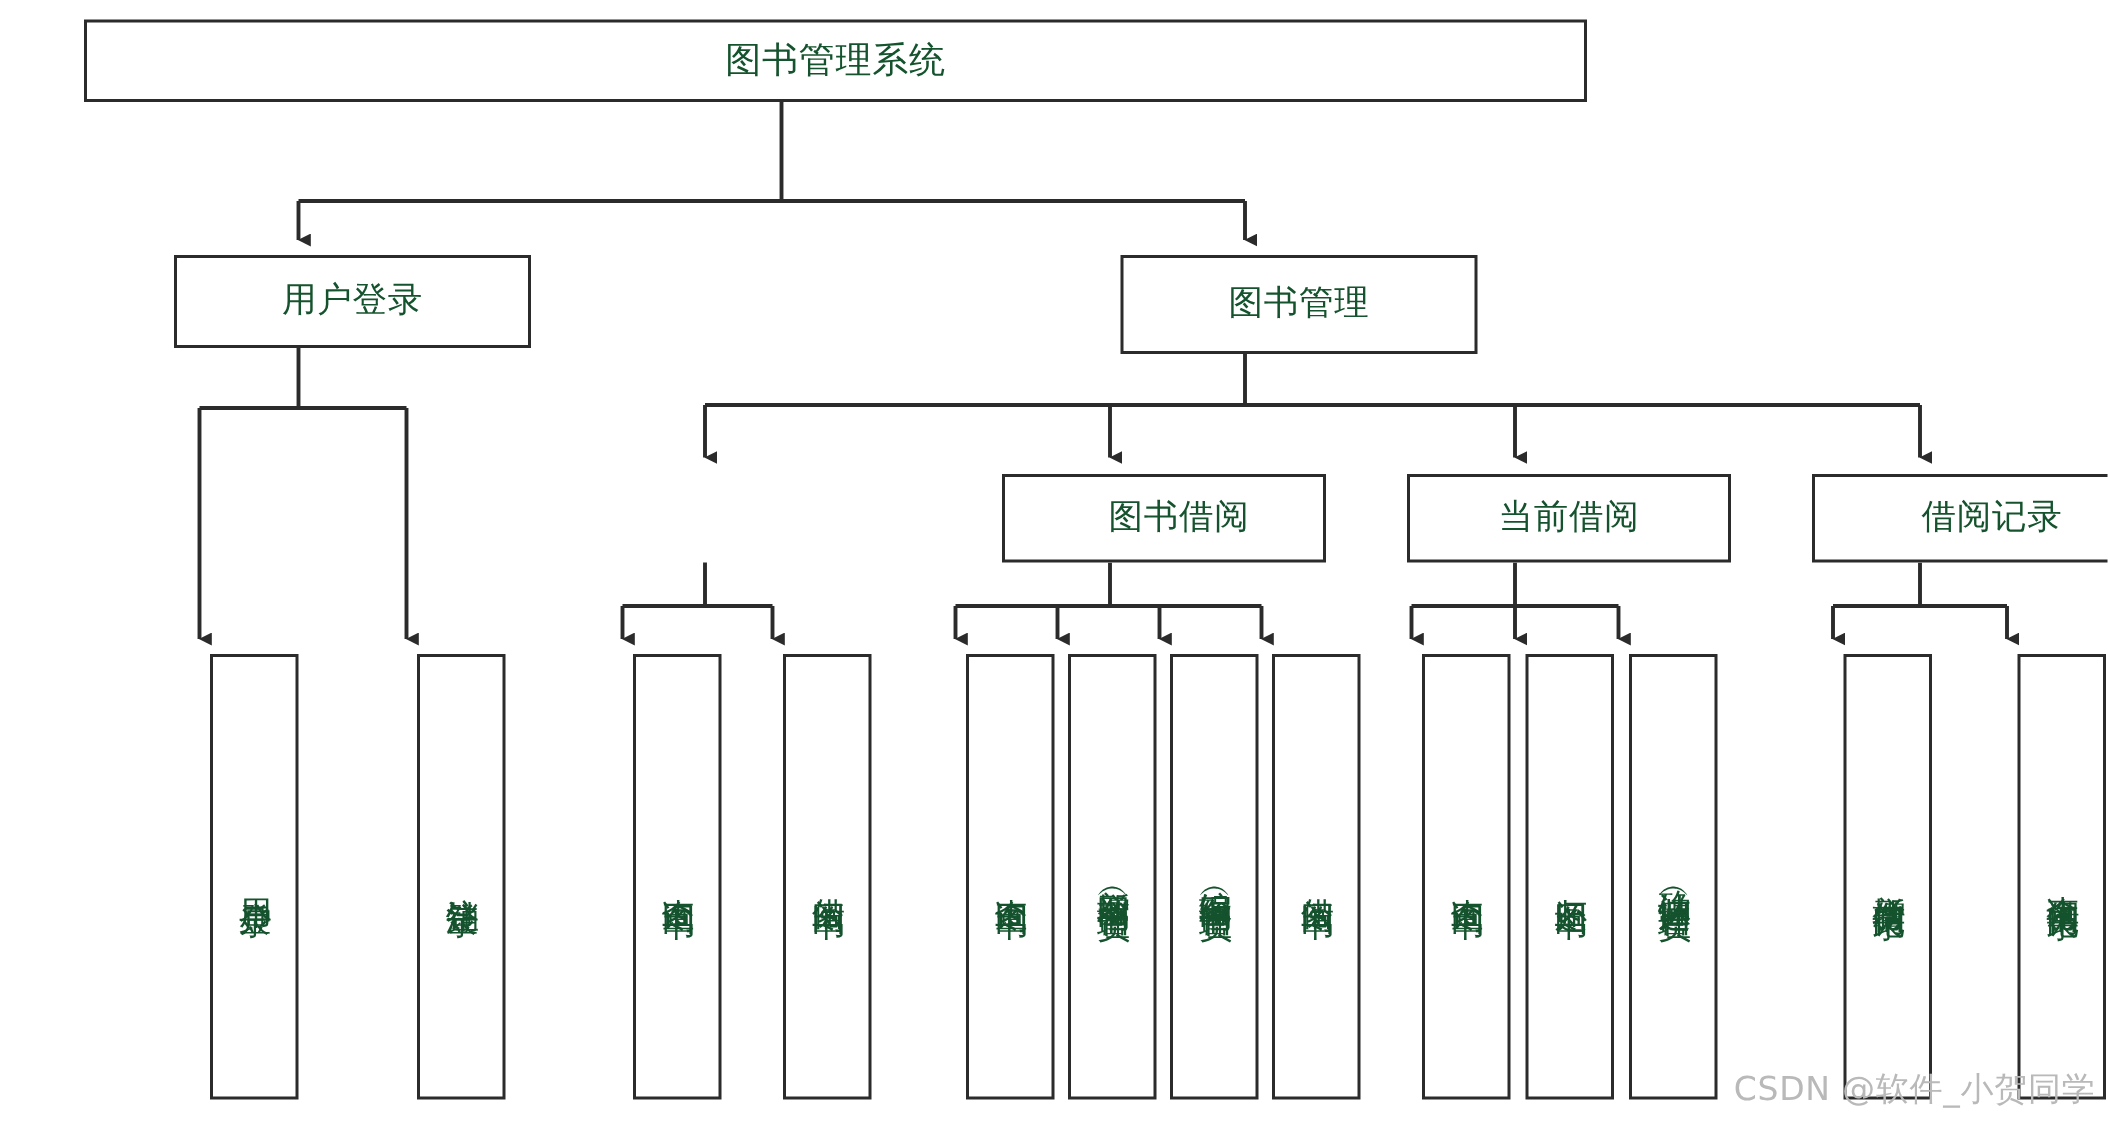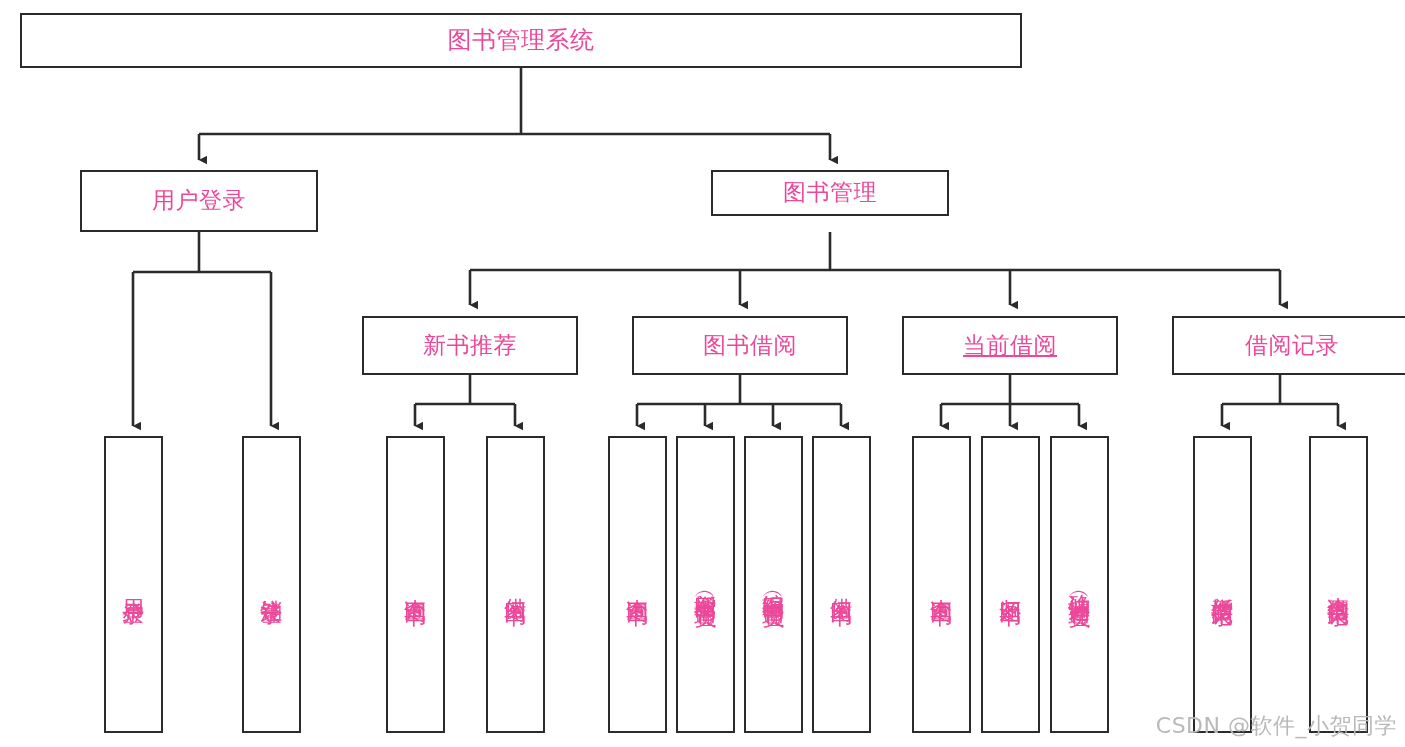--- a/index.html
+++ b/index.html
@@ -28,22 +28,23 @@
     pointer-events: none;
   }
   .node {
     position: absolute;
     box-sizing: border-box;
     border: 2.5px solid #2b2b2b;
     background: #ffffff;
     display: flex;
     align-items: center;
     justify-content: center;
-    color: #ec4899;
+    color: #14532d;
     z-index: 2;
+    margin-left: 36px;
   }
   .node-label {
     display: block;
     text-align: center;
     line-height: 1.18;
     white-space: pre-line;
   }
   
   .node.horiz .node-label {
     font-size: 23px;
@@ -133,31 +134,28 @@
     </g>
   </svg>
 
   <div class="node horiz root" style="left:20px; top:13px; width:1002px; height:55px;">
     <span class="node-label">图书管理系统</span>
   </div>
 
   <div class="node horiz" style="left:80px; top:170px; width:238px; height:62px;">
     <span class="node-label">用户登录</span>
   </div>
-  <div class="node horiz" style="left:711px; top:170px; width:238px; height:46px;">
+  <div class="node horiz" style="left:711px; top:170px; width:238px; height:66px;">
     <span class="node-label">图书管理</span>
   </div>
 
-  <div class="node horiz" style="left:362px; top:316px; width:216px; height:59px;">
-    <span class="node-label">新书推荐</span>
-  </div>
   <div class="node horiz" style="left:632px; top:316px; width:216px; height:59px;padding-left:20px;">
     <span class="node-label">图书借阅</span>
   </div>
-  <div class="node horiz" style="left:902px; top:316px; width:216px; height:59px;text-decoration:underline;">
+  <div class="node horiz" style="left:902px; top:316px; width:216px; height:59px;">
     <span class="node-label">当前借阅</span>
   </div>
   <div class="node horiz" style="left:1172px; top:316px; width:240px; height:59px;">
     <span class="node-label">借阅记录</span>
   </div>
 
   <div class="node leaf" style="left:104px; top:436px; width:59px; height:297px;">
     <span class="node-label">用户登录</span>
   </div>
   <div class="node leaf" style="left:242px; top:436px; width:59px; height:297px;">

